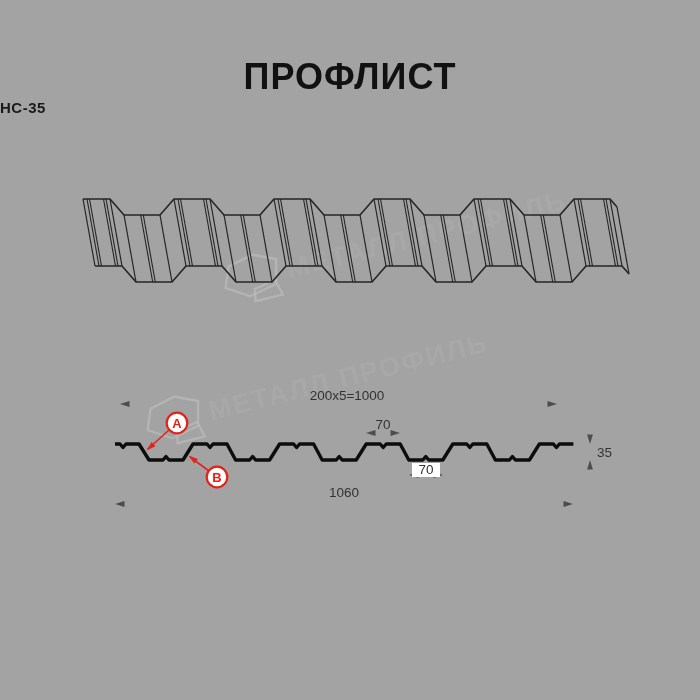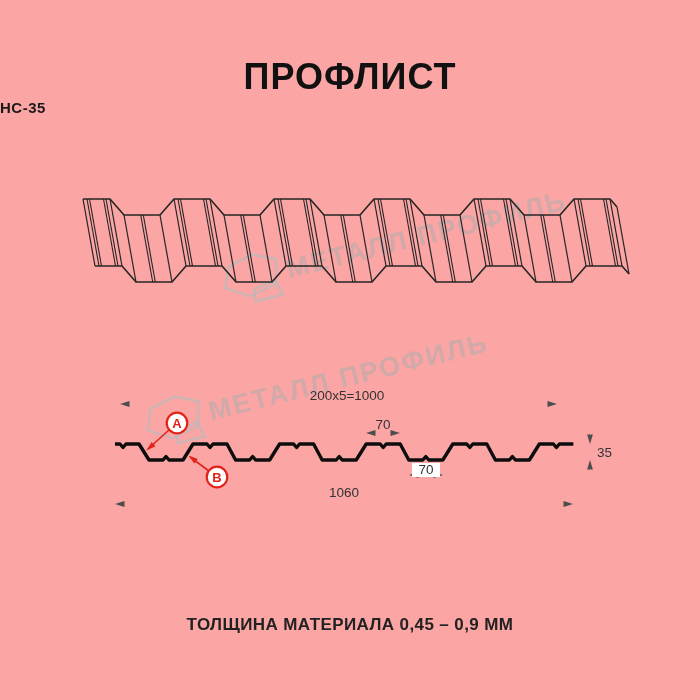--- a/index.html
+++ b/index.html
@@ -1,16 +1,16 @@
 <!DOCTYPE html>
 <html><head>
 <meta charset="utf-8">
 <style>
   html,body{margin:0;padding:0;background:#ffffff;}
-  .page{position:relative;width:700px;height:700px;background:#fca5a5;overflow:hidden;
+  .page{position:relative;width:700px;height:700px;background:#a3a3a3;overflow:hidden;
         font-family:"Liberation Sans", sans-serif;}
   .title{position:absolute;left:0;top:56px;width:700px;text-align:center;
          font-size:36px;font-weight:800;letter-spacing:1px;color:#111;}
   .subtitle{position:absolute;left:0;top:99px;width:700px;text-align:left;
          font-size:15px;font-weight:700;letter-spacing:.5px;color:#1a1a1a;}
   .footer{position:absolute;left:0;top:615px;width:700px;text-align:center;
          font-size:17px;font-weight:600;letter-spacing:.4px;color:#222;}
   svg{position:absolute;left:0;top:0;}
   .dimtxt{font-family:"Liberation Sans",sans-serif;font-size:13.5px;fill:#333;}
   .redtxt{font-family:"Liberation Sans",sans-serif;font-size:13px;font-weight:700;fill:#e2231a;}
@@ -149,14 +149,13 @@
         <polygon points="0,0 9.5,-2.9 9.5,2.9" transform="translate(146.5,450.5) rotate(-42)" fill="#e2231a"></polygon>
         <line x1="209" y1="471" x2="190" y2="457" stroke="#e2231a" stroke-width="1.6"></line>
         <polygon points="0,0 9.5,-2.9 9.5,2.9" transform="translate(188.5,455.5) rotate(37)" fill="#e2231a"></polygon>
       </g>
     <circle cx="177" cy="423" r="10.3" fill="#ffffff" stroke="#e2231a" stroke-width="2.2"></circle>
     <text class="redtxt" x="177" y="427.5" text-anchor="middle">А</text>
     <circle cx="217" cy="477" r="10.3" fill="#ffffff" stroke="#e2231a" stroke-width="2.2"></circle>
     <text class="redtxt" x="217" y="481.5" text-anchor="middle">В</text>
   </svg>
 
-  <div class="footer">ТОЛЩИНА МАТЕРИАЛА 0,45 – 0,9 ММ</div>
 </div>
 
 </body></html>

